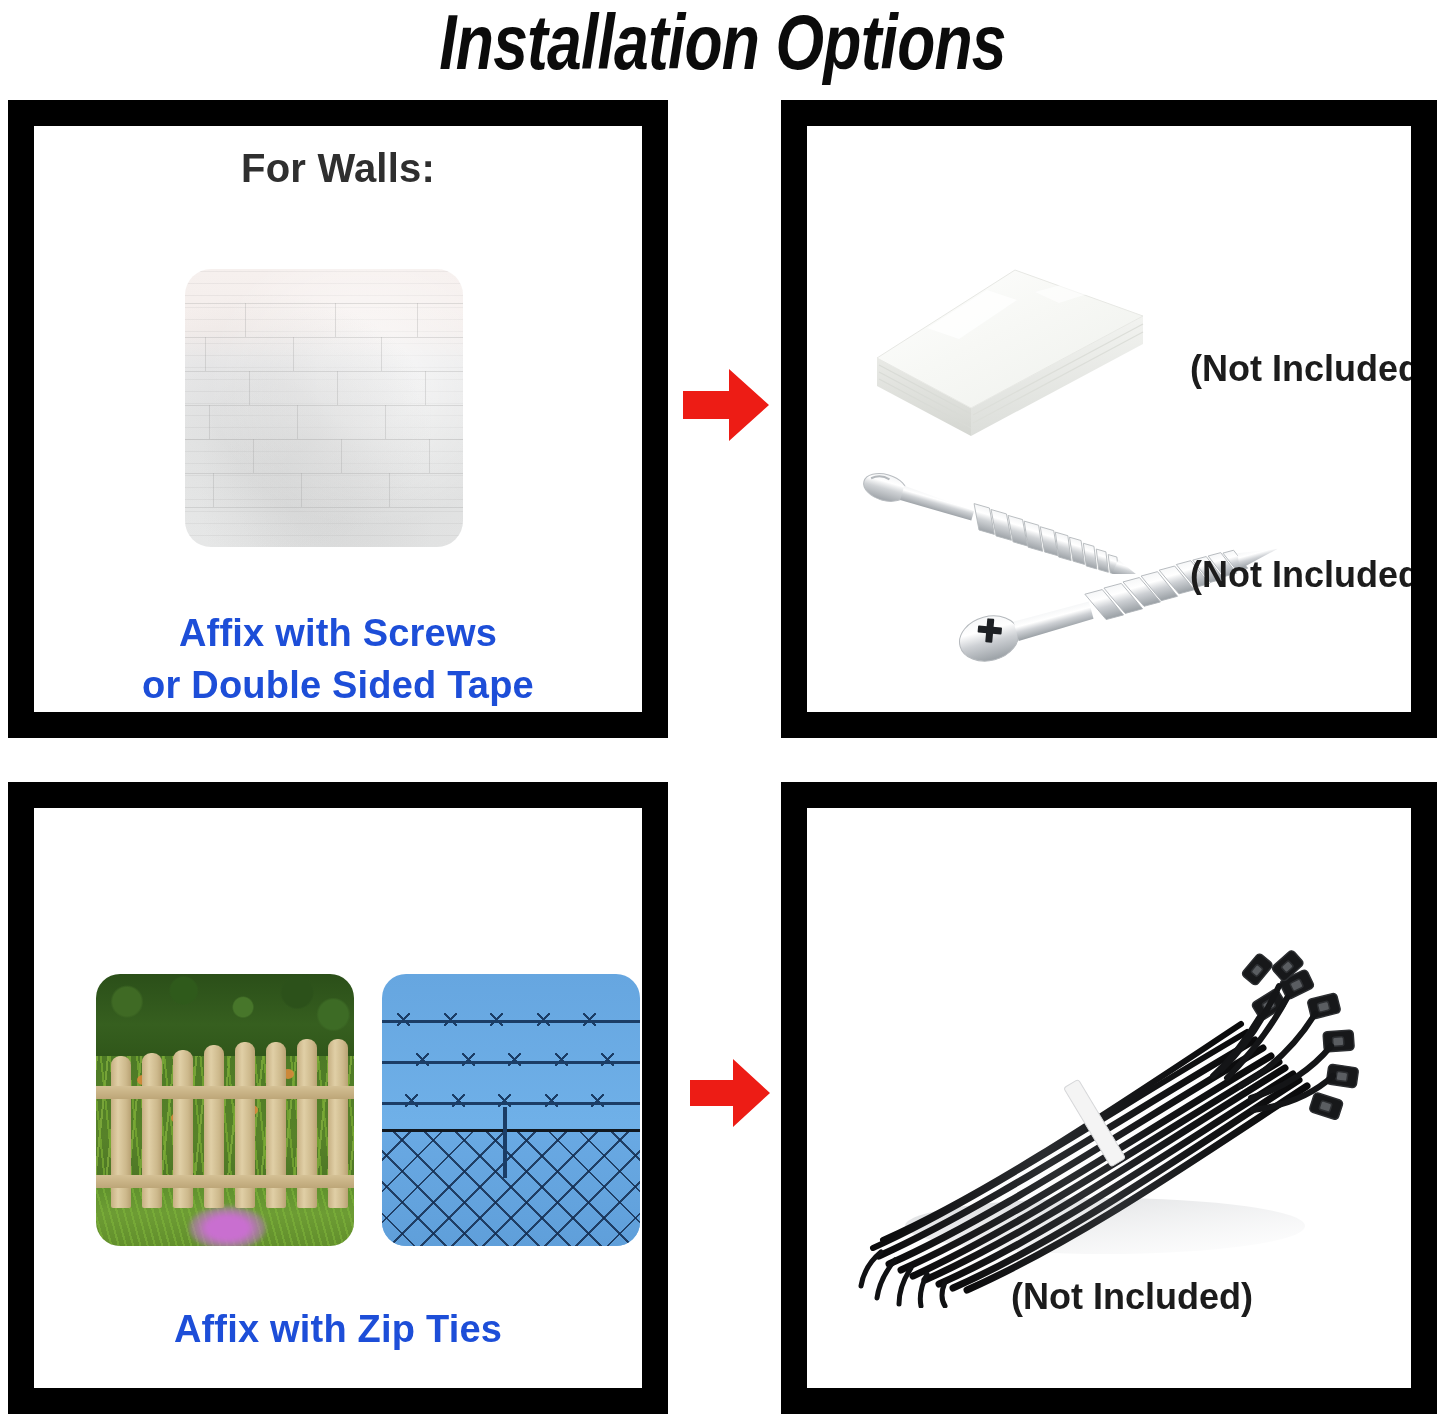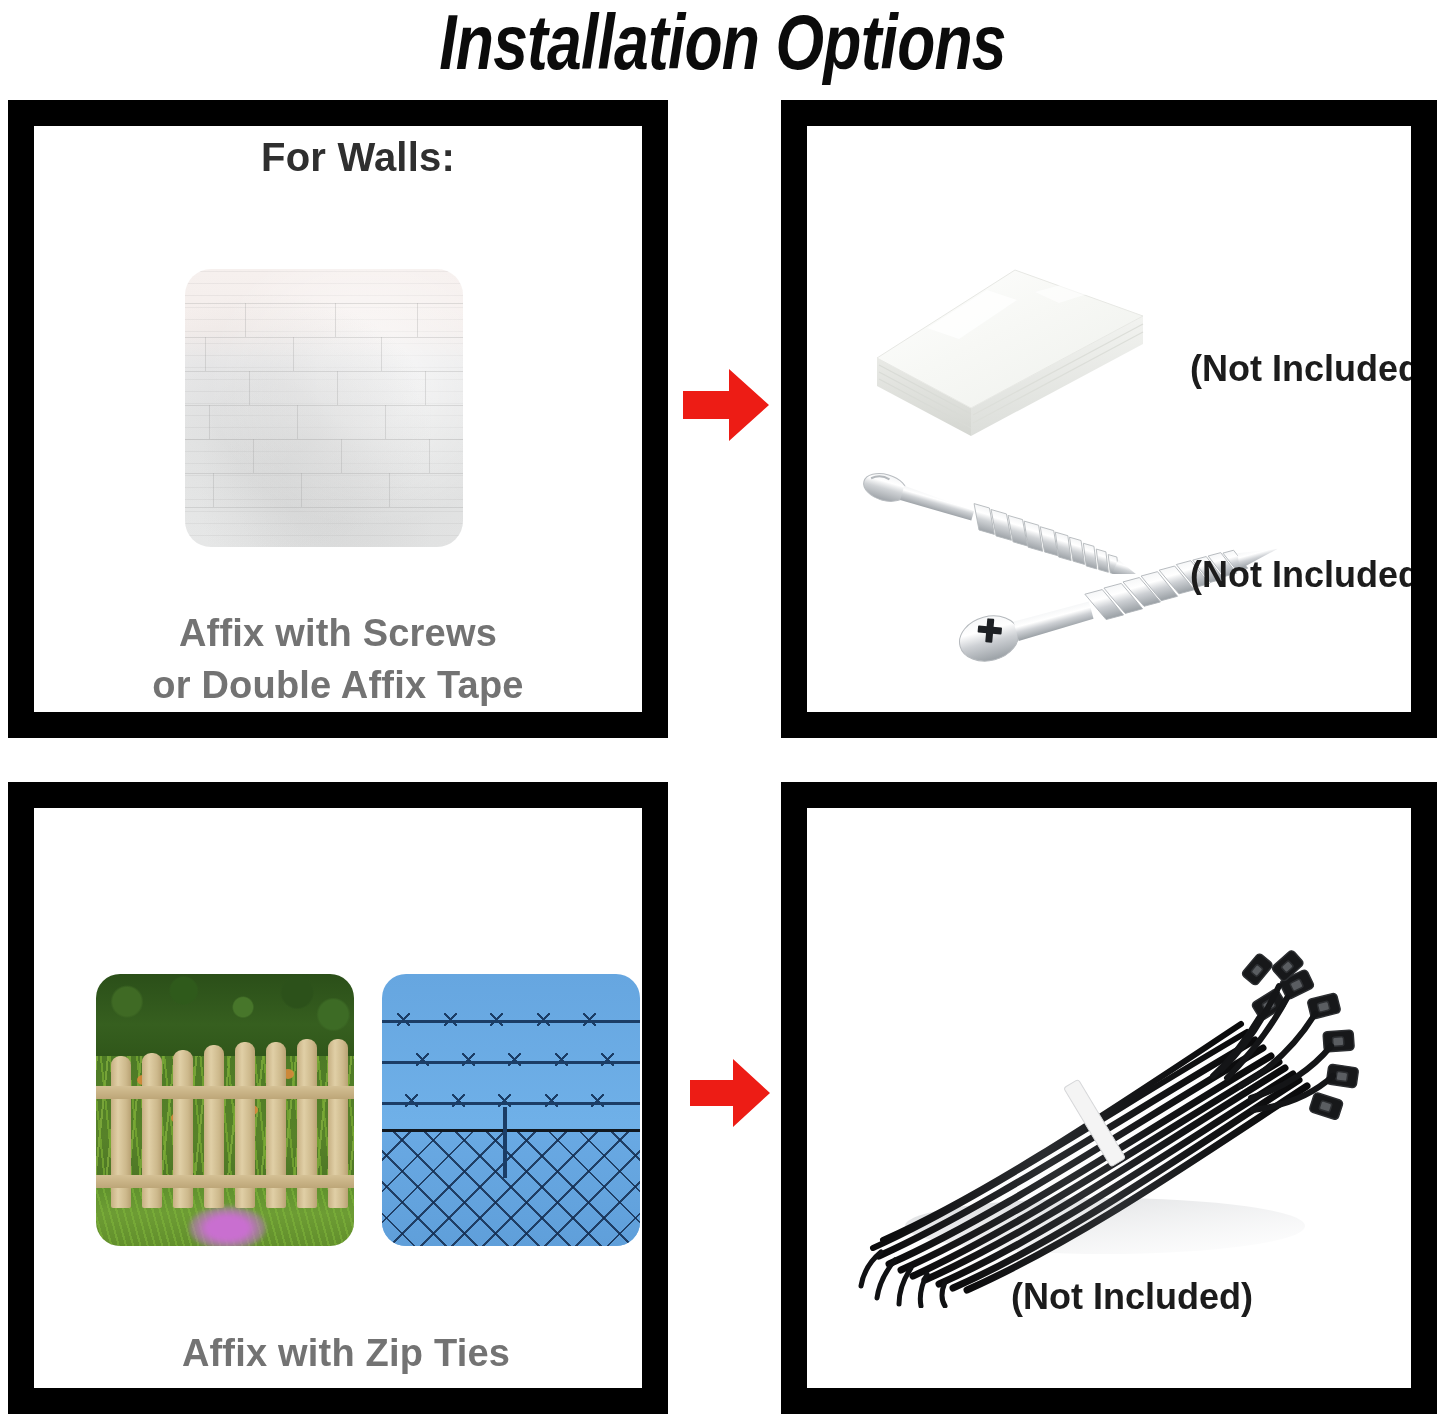--- a/index.html
+++ b/index.html
@@ -22,21 +22,21 @@
   #panel-hardware{left:781px;top:100px;  width:656px; height:638px;}
   #panel-fence   {left:8px;  top:782px;  width:660px; height:632px;}
   #panel-zipties {left:781px;top:782px;  width:656px; height:632px;}
 
   .heading{
     position:absolute;left:0;width:100%;text-align:center;
     font-weight:bold;font-size:40px;color:#2f2f2f;letter-spacing:.2px;
   }
   .caption{
     position:absolute;left:0;width:100%;text-align:center;
-    font-weight:bold;font-size:38px;color:#737373;letter-spacing:.2px;
+    font-weight:bold;font-size:38px;color:#1d4ed8;letter-spacing:.2px;
   }
   .ni-label{
     position:absolute;font-weight:bold;font-size:36px;color:#1c1c1c;
     white-space:nowrap;
   }
 
   
   .arrow{position:absolute;}
 
   
@@ -152,21 +152,21 @@
   #ziptie-bundle{position:absolute;left:48px;top:100px;width:520px;height:400px;}
 </style>
 </head>
 <body>
 
 <div id="title">Installation Options</div>
 
 <div class="panel" id="panel-walls">
   <div class="inner">
 
-    <div class="heading" style="top:9px;padding-left:20px;">For Walls:</div>
+    <div class="heading" style="top:20px;">For Walls:</div>
 
     <div id="wall-swatch">
       <div class="grain"></div>
       <div class="mot"></div>
       <div class="mortar" style="top:34px;"></div>
       <div class="mortar" style="top:68px;"></div>
       <div class="mortar" style="top:102px;"></div>
       <div class="mortar" style="top:136px;"></div>
       <div class="mortar" style="top:170px;"></div>
       <div class="mortar" style="top:204px;"></div>
@@ -185,21 +185,21 @@
       <div class="brk" style="left:200px;top:136px;height:34px;"></div>
       <div class="brk" style="left:68px; top:170px;height:34px;"></div>
       <div class="brk" style="left:156px;top:170px;height:34px;"></div>
       <div class="brk" style="left:244px;top:170px;height:34px;"></div>
       <div class="brk" style="left:28px; top:204px;height:34px;"></div>
       <div class="brk" style="left:116px;top:204px;height:34px;"></div>
       <div class="brk" style="left:204px;top:204px;height:34px;"></div>
     </div>
 
     <div class="caption" style="top:486px;">Affix with Screws</div>
-    <div class="caption" style="top:538px;">or Double Affix Tape</div>
+    <div class="caption" style="top:538px;">or Double Sided Tape</div>
   </div>
 </div>
 
 <svg class="arrow" id="arrow-top" style="left:683px;top:369px;" width="86" height="72" viewBox="0 0 86 72">
   <polygon points="0,22 46,22 46,0 86,36 46,72 46,50 0,50" fill="#ED1C15"></polygon>
 </svg>
 
 <div class="panel" id="panel-hardware">
   <div class="inner">
 
@@ -354,21 +354,21 @@
       <div class="barb" style="left:9%; top:44.2%;"></div>
       <div class="barb" style="left:27%;top:44.2%;"></div>
       <div class="barb" style="left:45%;top:44.2%;"></div>
       <div class="barb" style="left:63%;top:44.2%;"></div>
       <div class="barb" style="left:81%;top:44.2%;"></div>
       <div class="toprail" style="top:57%;"></div>
       <div class="mesh"></div>
       <div class="post"></div>
     </div>
 
-    <div class="caption" style="top:524px;margin-left:8px;">Affix with Zip Ties</div>
+    <div class="caption" style="top:500px;">Affix with Zip Ties</div>
   </div>
 </div>
 
 <svg class="arrow" id="arrow-bottom" style="left:690px;top:1059px;" width="80" height="68" viewBox="0 0 80 68">
   <polygon points="0,21 43,21 43,0 80,34 43,68 43,47 0,47" fill="#ED1C15"></polygon>
 </svg>
 
 <div class="panel" id="panel-zipties">
   <div class="inner">
 

